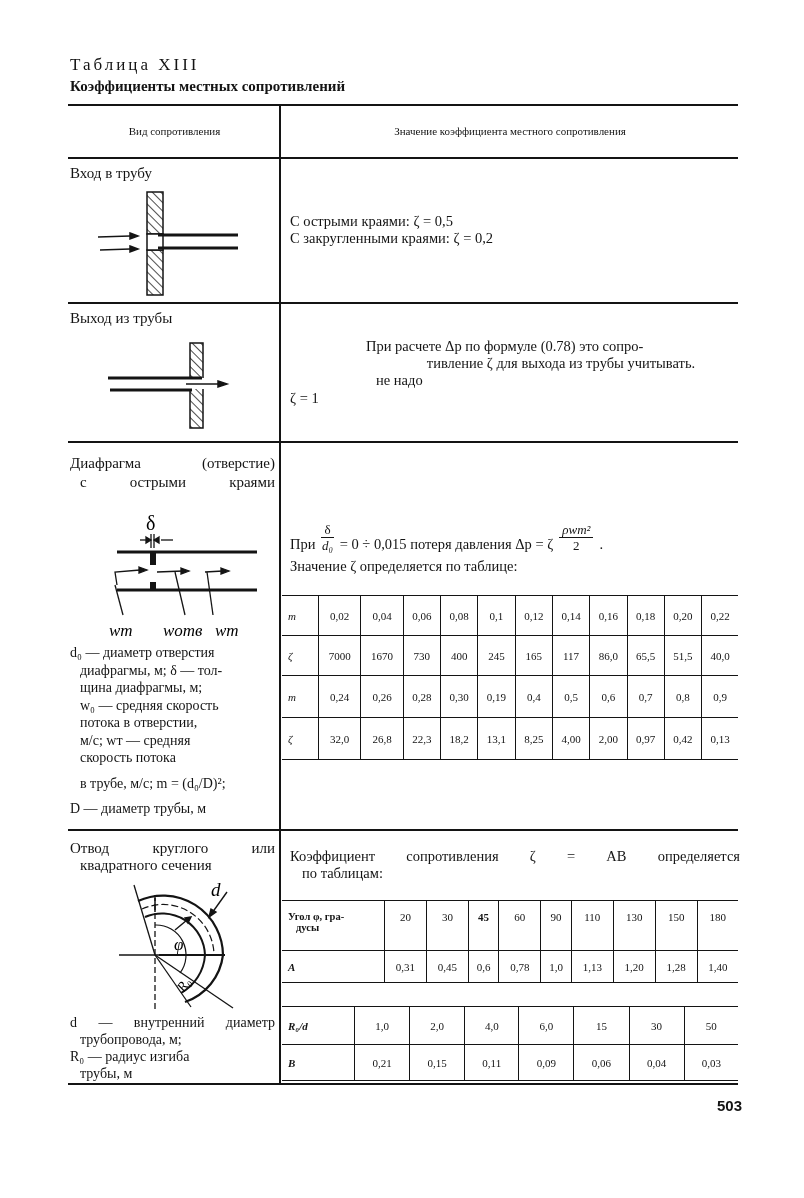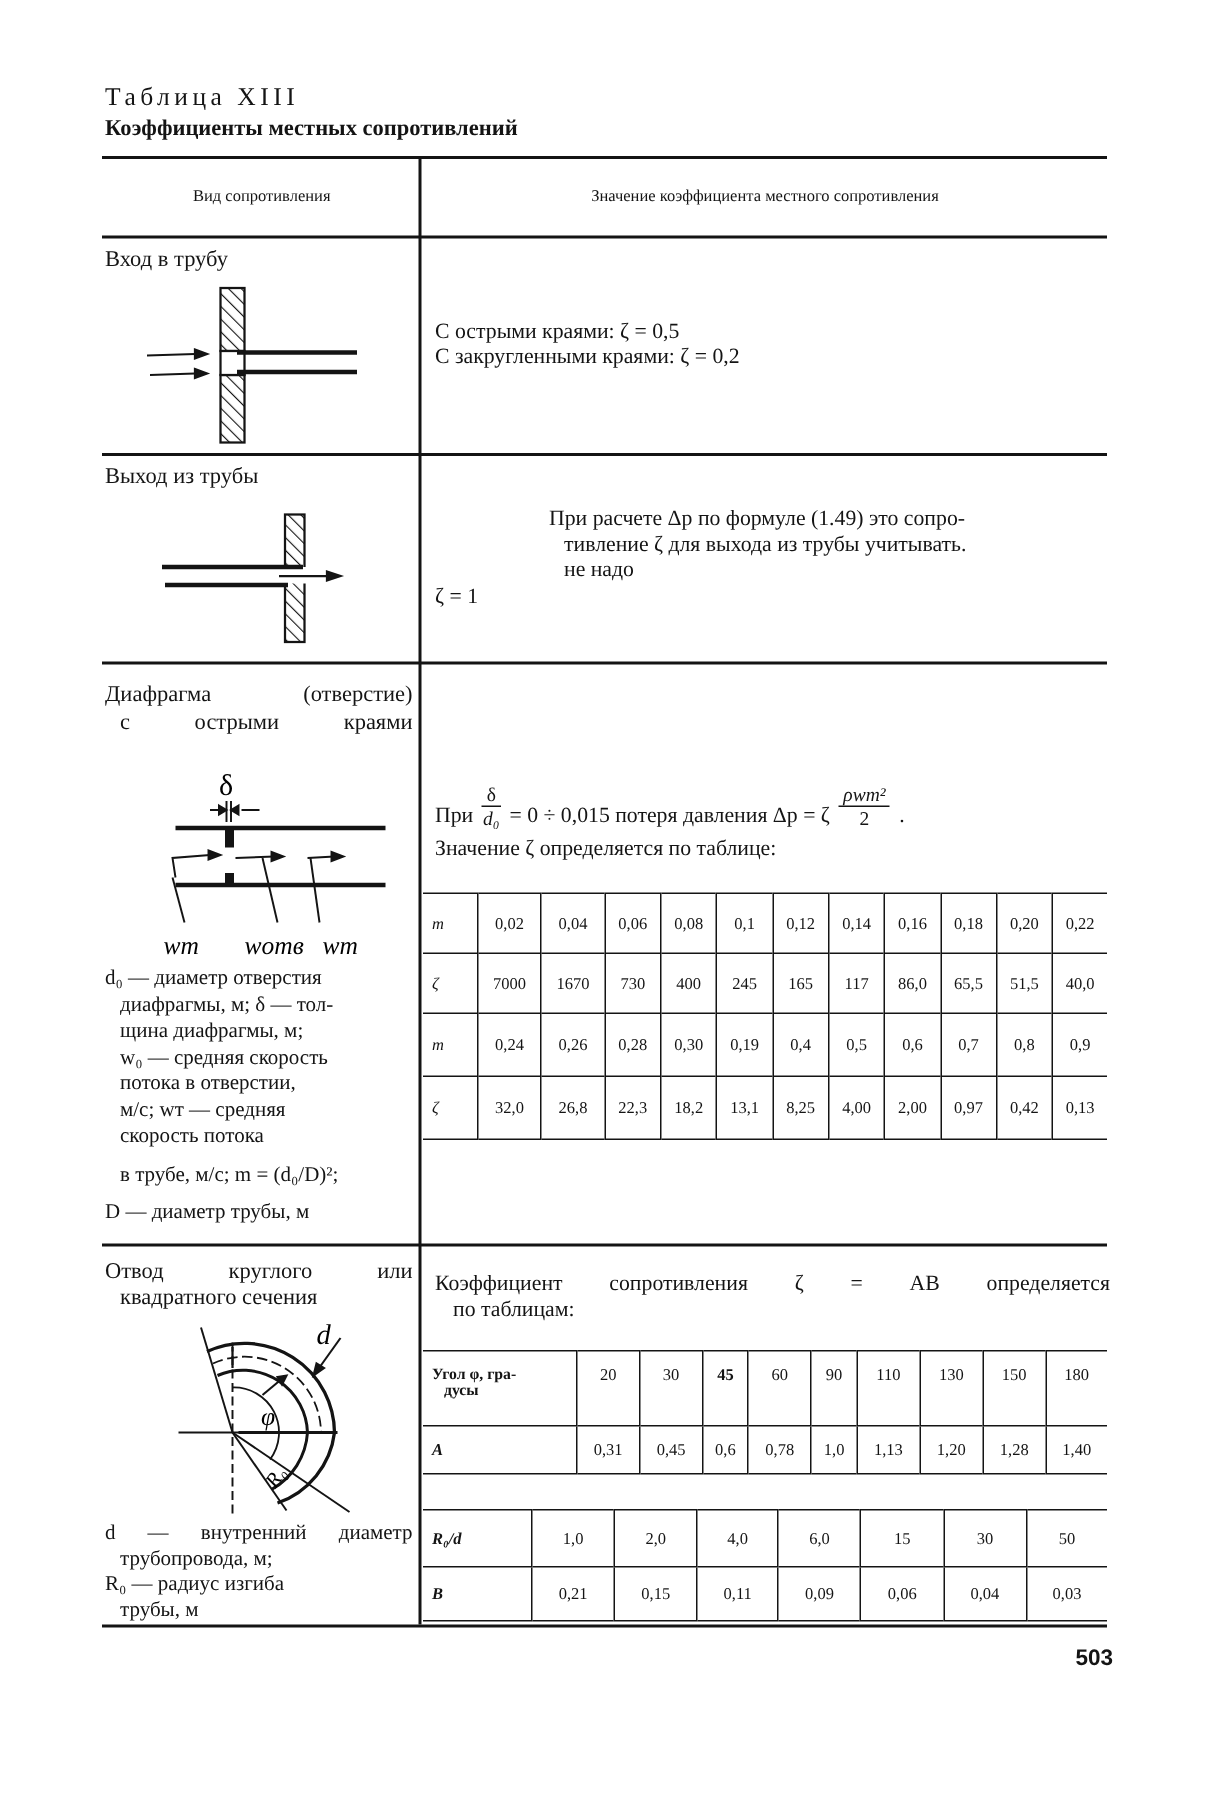--- a/index.html
+++ b/index.html
@@ -83,22 +83,22 @@
     <line x1="18" y1="43" x2="112" y2="43" stroke="#141414" stroke-width="3"></line>
     <line x1="20" y1="55" x2="102" y2="55" stroke="#141414" stroke-width="3"></line>
   </g>
   <g stroke="#141414" stroke-width="1.5" fill="#141414">
     <line x1="96" y1="49" x2="130" y2="49"></line>
       <polygon points="128,46 137,49 128,52"></polygon>
   </g>
 </svg>
 <div class="abs body14" style="left:290px; top:390px;">ζ = 1</div>
 <div class="abs body14" style="left:366px; top:338px; width:380px;">
-  <div>При расчете Δp по формуле (1.49) это сопро-</div>
-  <div style="padding-left:10px;">тивление ζ для выхода из трубы учитывать.</div>
+  <div>При расчете Δp по формуле (0.78) это сопро-</div>
+  <div style="padding-left:10px;text-align:center;">тивление ζ для выхода из трубы учитывать.</div>
   <div style="padding-left:10px;">не надо</div>
 </div>
 
 <div class="abs rowtitle" style="left:70px; top:454px; width:205px; line-height:19px;">
   <div style="text-align:justify; text-align-last:justify;">Диафрагма (отверстие)</div>
   <div style="padding-left:10px; text-align:justify; text-align-last:justify;">с острыми краями</div>
 </div>
 <svg class="abs" style="left:95px; top:510px;" width="180" height="130" viewBox="0 0 180 130">
   <text x="51" y="20" font-size="20" font-family="Liberation Serif, serif">δ</text>
   <g stroke="#141414" stroke-width="1.3" fill="#141414">

